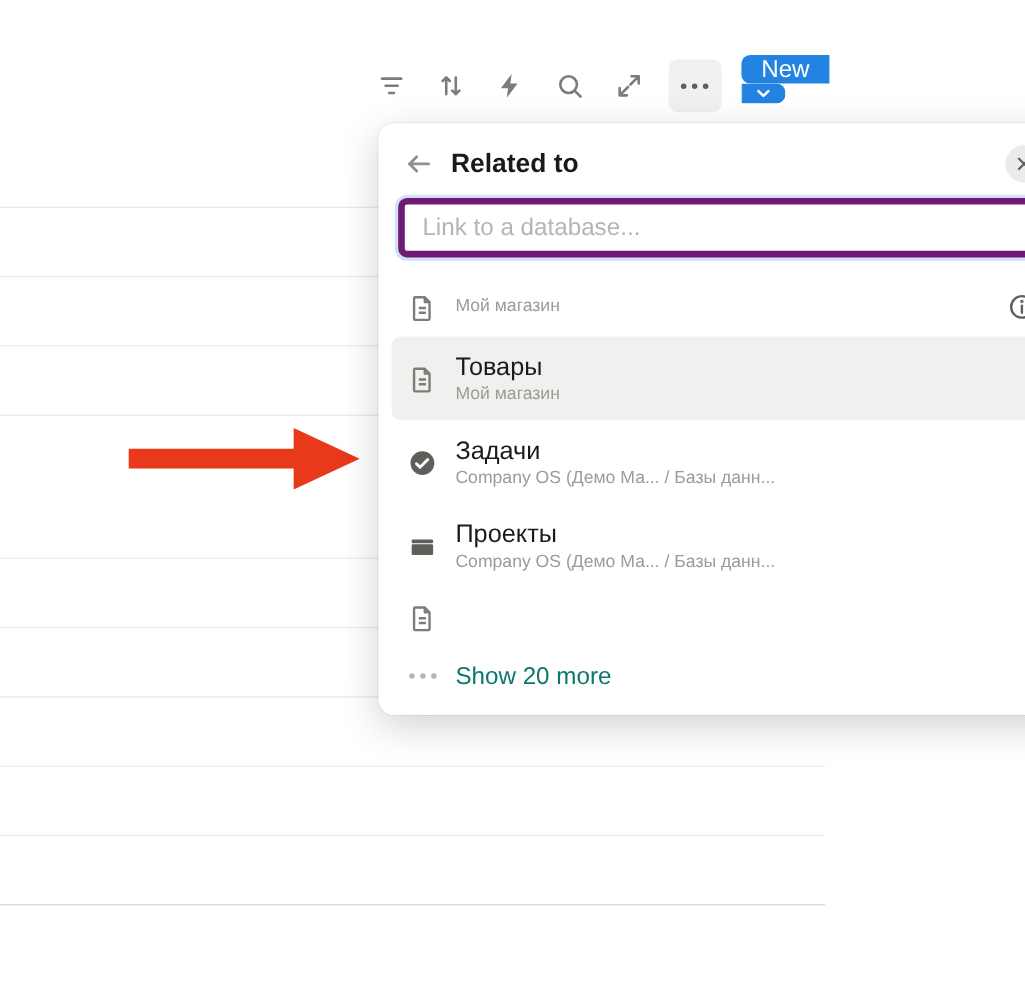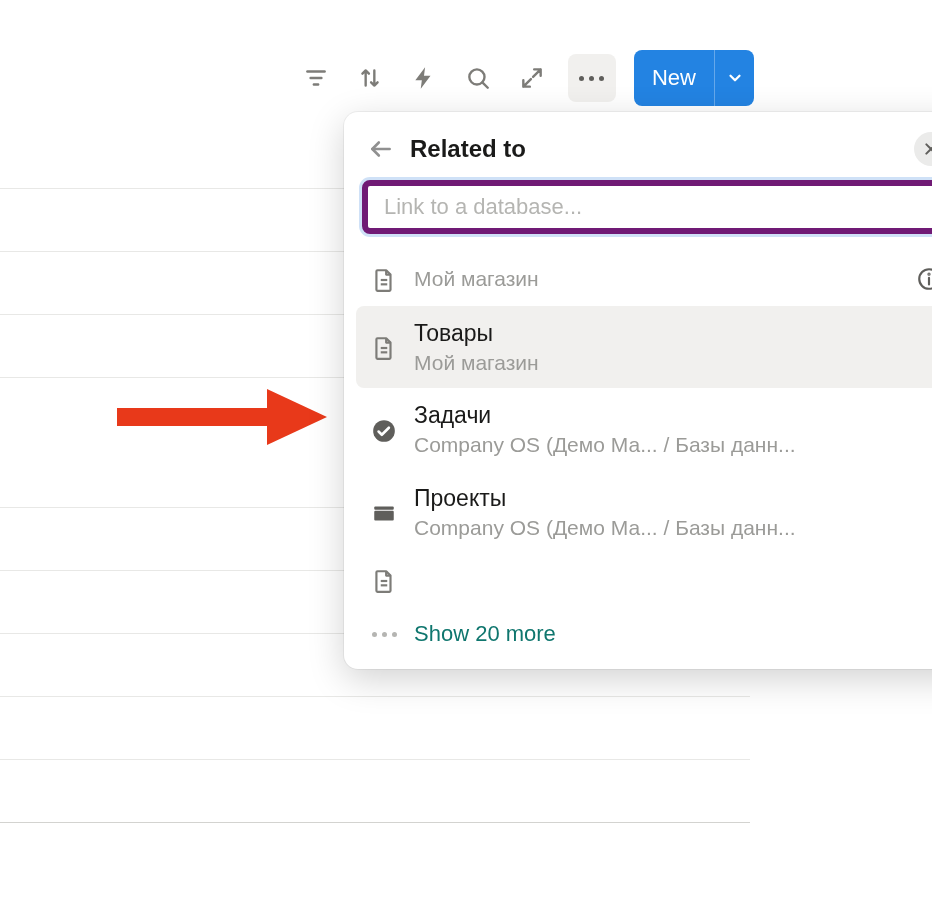--- a/index.html
+++ b/index.html
@@ -38,20 +38,21 @@
       align-items: center;
       justify-content: center;
       cursor: pointer;
     }
     .more-btn .dots { display: flex; gap: 5px; }
     .more-btn .dot { width: 5px; height: 5px; border-radius: 50%; background: #5f5e5b; }
     .new-btn-group {
       display: flex;
       align-items: stretch;
       height: 56px;
+      flex-direction: column;
     }
     .new-btn {
       background: #2383e2;
       color: #fff;
       font-size: 22px;
       font-weight: 500;
       padding: 0 18px;
       border-radius: 8px 0 0 8px;
       display: flex;
       align-items: center;
@@ -174,21 +175,21 @@
     .db-text { flex: 1; min-width: 0; }
     .db-title {
       font-size: 23px;
       color: #1a1a19;
       line-height: 1.35;
       white-space: nowrap;
       overflow: hidden;
       text-overflow: ellipsis;
     }
     .db-sub {
-      font-size: 21px;
+      font-size: 16px;
       color: #9b9b98;
       line-height: 1.3;
       white-space: nowrap;
       overflow: hidden;
       text-overflow: ellipsis;
     }
     .info-icon {
       width: 26px;
       height: 26px;
       color: #5f5e5b;

